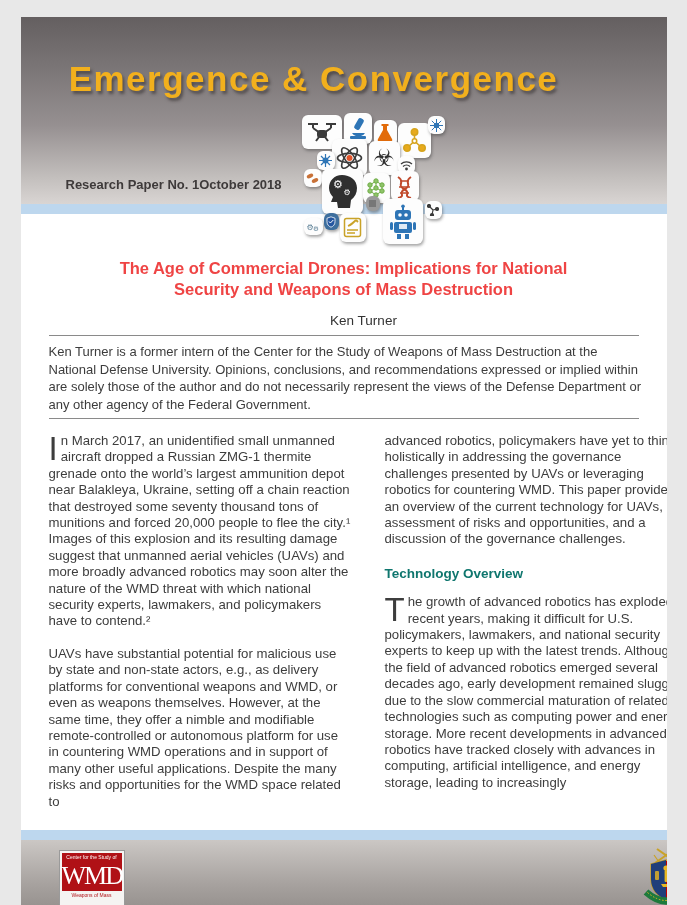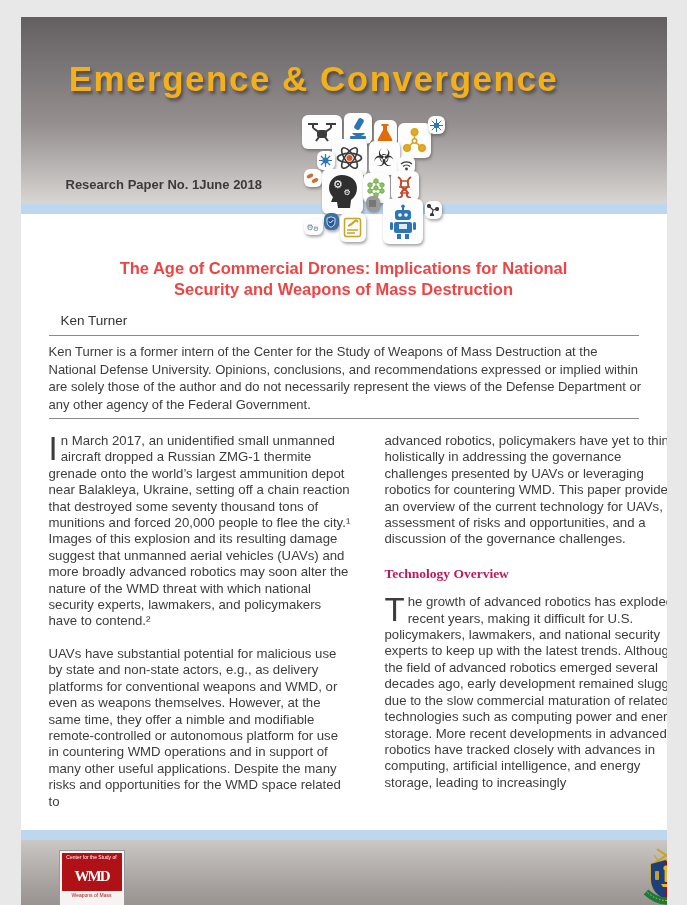--- a/index.html
+++ b/index.html
@@ -19,60 +19,60 @@
 
   
   .tile{position:absolute;background:#fdfdfd;border-radius:6px;
     box-shadow:1px 2px 3px rgba(60,60,60,.45);display:flex;
     align-items:center;justify-content:center;z-index:4;}
   .tile svg{display:block;}
 
   
   .doc-title{position:absolute;top:241px;left:70px;right:70px;text-align:center;
     font-size:16.5px;font-weight:bold;color:#ef4444;line-height:21px;}
-  .author{position:absolute;top:296px;left:0;right:0;
+  .author{position:absolute;top:296px;left:0;right:0;text-align:center;
     font-size:13.5px;color:#333;padding-left:40px;}
   .rule{position:absolute;left:28px;right:28px;border-top:1px solid #8a8a8a;height:0;}
   .rule1{top:318px;} .rule2{top:401px;}
   .disclaimer{position:absolute;top:326px;left:28px;right:24px;
     font-size:13px;line-height:17.5px;color:#3c3c3c;}
   .col{position:absolute;top:416px;width:303px;font-size:13.2px;
     line-height:16.4px;color:#3d3d3d;}
   .col-left{left:28px;} .col-right{left:364px;}
   .col p{margin:0 0 16px 0;}
   .dropcap{float:left;font-size:33px;line-height:28px;padding:2px 3px 0 0;color:#3d3d3d;}
-  .col h2{font-size:13.5px;font-weight:bold;color:#be185d;margin:18px 0 12px 0;font-family:Liberation Serif, serif;}
+  .col h2{font-size:13.5px;font-weight:bold;color:#0f766e;margin:18px 0 12px 0;}
 
   
   .footer-blue{position:absolute;top:813px;left:0;right:0;height:10px;background:#bdd7ee;}
   .footer-grad{position:absolute;top:823px;left:0;right:0;bottom:0;
     background:linear-gradient(180deg,#cbc7c4 0%,#a6a19e 55%,#8d8885 100%);}
 
   .wmd-logo{position:absolute;left:38px;top:833px;width:66px;height:58px;
     background:#f5f4f2;border:1px solid #9a9a9a;padding:2px;box-sizing:border-box;z-index:5;}
   .wmd-top{background:#b01116;color:#fff;font-size:5px;text-align:center;
     line-height:8px;height:8px;overflow:hidden;}
-  .wmd-big{background:#b01116;color:#fff;font-weight:bold;font-size:15px;
-    text-align:center;line-height:30px;height:30px;letter-spacing:-2px;
+  .wmd-big{background:#b01116;color:#fff;font-weight:normal;font-size:26px;
+    text-align:right;line-height:30px;height:30px;letter-spacing:-2px;
     font-family:"Liberation Serif",serif;}
   .wmd-bottom{color:#b01116;font-size:5px;text-align:center;line-height:9px;height:9px;
     overflow:hidden;}
 
   .ndu-seal{position:absolute;left:621px;top:829px;width:48px;height:68px;z-index:5;}
 </style>
 </head>
 <body>
 
 <div class="page">
 
   <div class="masthead">
     <div class="brand-title">Emergence &amp; Convergence</div>
     <div class="paper-row">
       <span>Research Paper No. 1</span>
-      <span>June 2018</span>
+      <span>October 2018</span>
     </div>
   </div>
   <div class="blue-bar"></div>
 
   <div class="tile" style="left:281px;top:98px;width:40px;height:34px">
     <svg width="30" height="22" viewBox="0 0 30 22">
         <g stroke="#3b3b3b" stroke-width="2" fill="#3b3b3b">
           <path d="M1 3h10M19 3h10" fill="none"></path>
           <path d="M6 3v4M24 3v4" fill="none"></path>
           <path d="M6 7L13 12M24 7L17 12" fill="none"></path>

